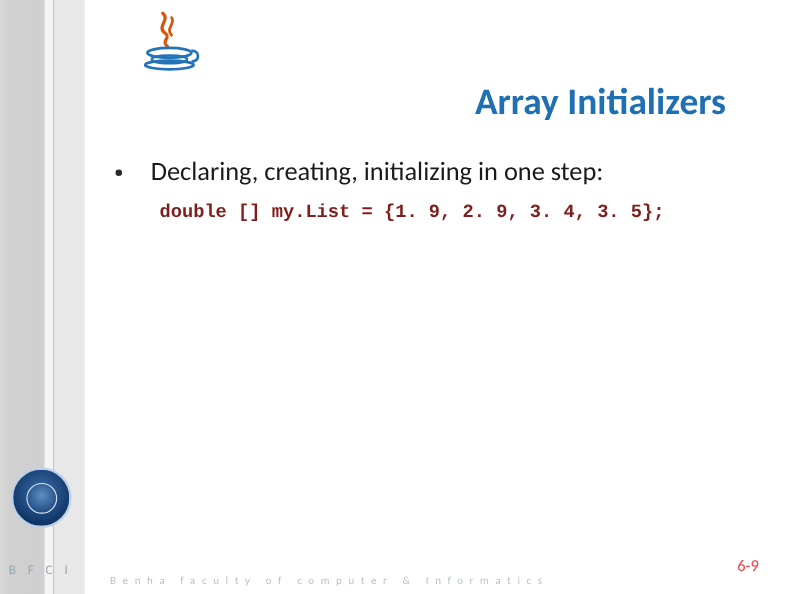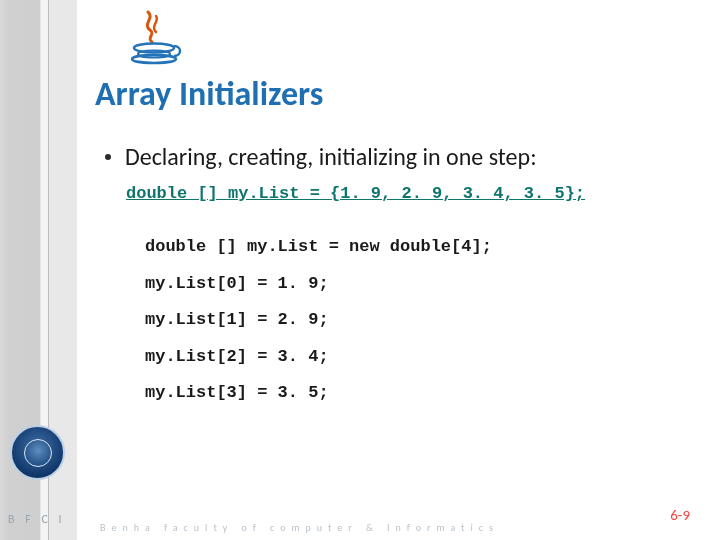--- a/index.html
+++ b/index.html
@@ -19,29 +19,30 @@
     position: absolute;
     top: 10px;
     left: 120px;
     width: 70px;
     height: 55px;
   }
   .title {
     font-size: 34px;
     font-weight: 700;
     color: #1f6fb3;
-    text-align: left;
+    text-align: right;
     margin-top: 55px;
     margin-bottom: 28px;
   }
   .content { padding: 0 10px; }
   .bullet {
     display: flex;
     align-items: flex-start;
     margin-bottom: 10px;
+    gap: 12px;
   }
   .bullet .dot {
     flex: 0 0 auto;
     width: 6px;
     height: 6px;
     border-radius: 50%;
     background: #2a2a2a;
     margin-top: 12px;
     margin-right: 14px;
   }
@@ -51,24 +52,23 @@
     line-height: 1.25;
   }
   .bullet.justify .text {
     text-align: justify;
     text-justify: inter-word;
   }
   .code {
     font-family: "Courier New", monospace;
     font-size: 17px;
     font-weight: bold;
-    color: #0f766e;
-    margin: 12px 0 26px 21px;
+    color: #7f1d1d;
+    margin: 12px 0 26px 40px;
     white-space: pre;
-    text-decoration: underline;
   }
   .code-block {
     font-family: "Courier New", monospace;
     font-size: 17px;
     font-weight: bold;
     color: #1a1a1a;
     margin: 14px 0 0 40px;
     line-height: 2.15;
     white-space: pre;
   }
@@ -157,25 +157,20 @@
   <div class="content">
 
     <div class="bullet">
       <span class="dot"></span>
       <span class="text">Declaring, creating, initializing in one step:</span>
     </div>
 
     <div class="code">double [] my.List = {1. 9, 2. 9, 3. 4, 3. 5};</div>
 
 
-    <div class="code-block">double [] my.List = new double[4];
-my.List[0] = 1. 9;
-my.List[1] = 2. 9;
-my.List[2] = 3. 4;
-my.List[3] = 3. 5;</div>
 
   </div>
 
 </div>
 
 <div class="badge">
   <div class="badge-outer">
       <div class="badge-inner"></div>
     </div>
 </div>

